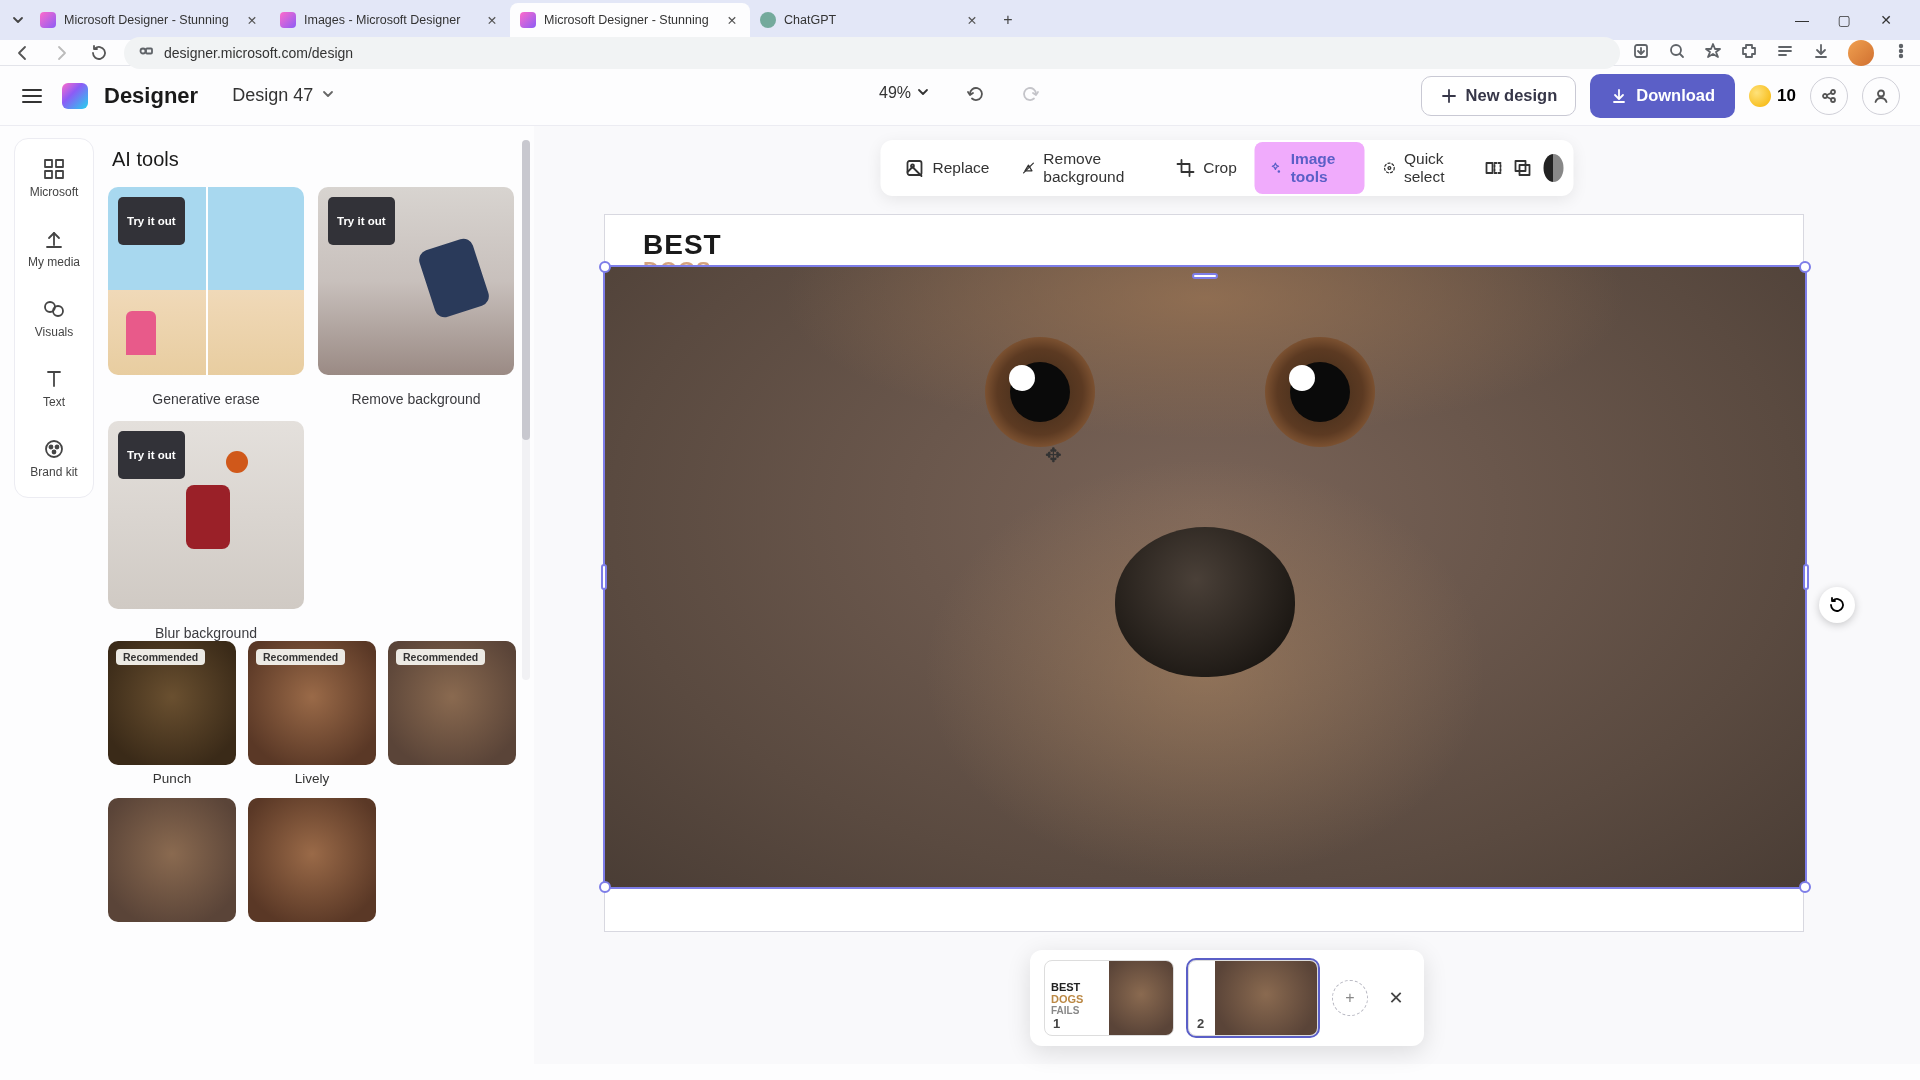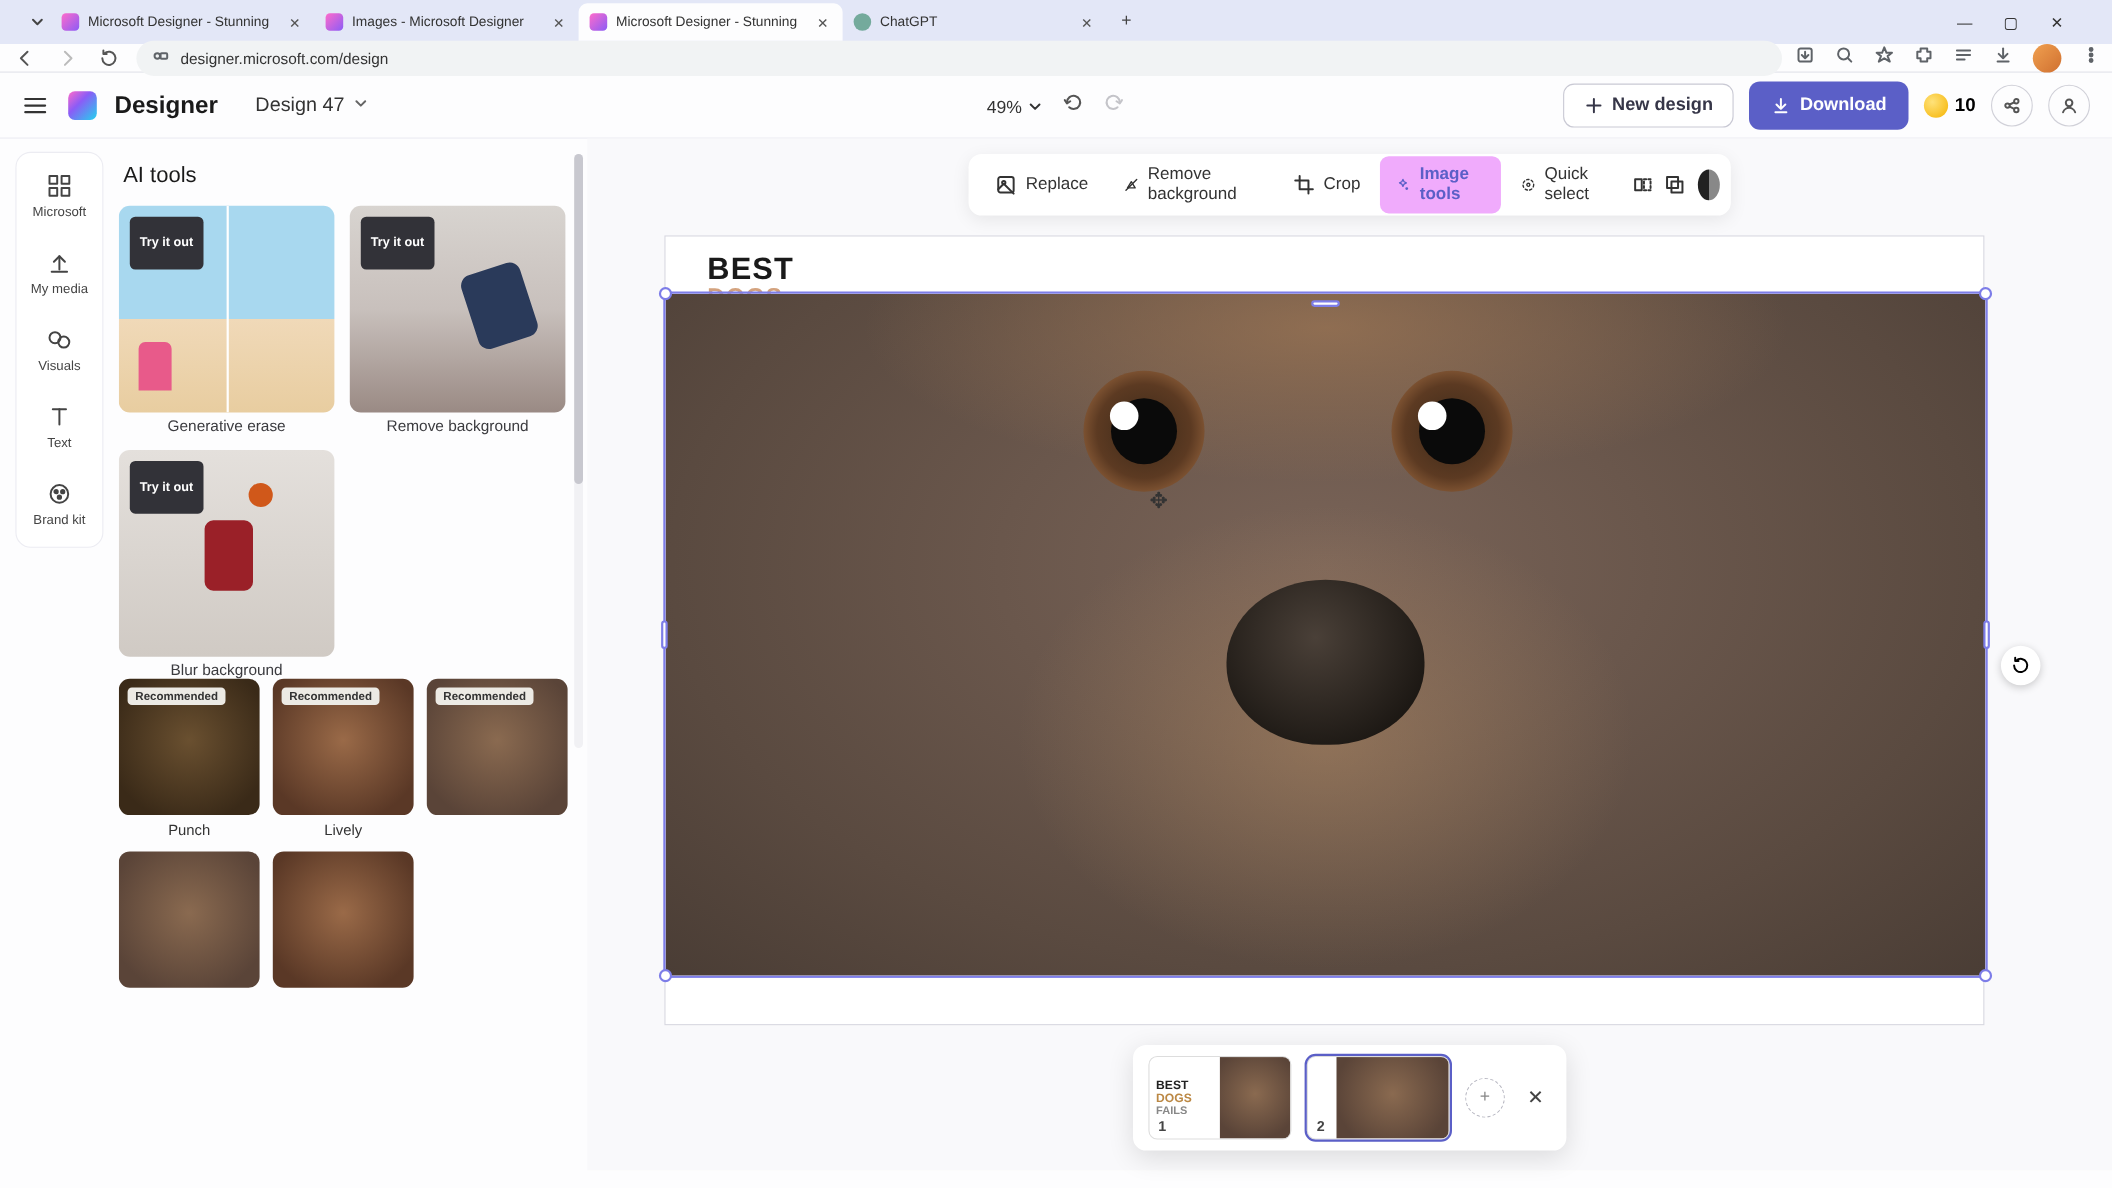--- a/index.html
+++ b/index.html
@@ -1,20 +1,20 @@
 <!DOCTYPE html>
 <html><head>
 <meta charset="utf-8">
 <style>
 * { margin: 0; padding: 0; box-sizing: border-box; font-family: "Segoe UI", Arial, sans-serif; }
 body { background: #fdfdfe; overflow: hidden; width: 1920px; height: 1080px; }
 
 
 .browser-chrome { background: #e3e7f7; }
-.tab-bar { display: flex; align-items: center; height: 40px; padding: 0 22px; gap: 0; }
+.tab-bar { display: flex; align-items: center; height: 40px; padding: 0 6px; gap: 0; }
 .tab-dropdown { width: 24px; height: 24px; display:flex; align-items:center; justify-content:center; color:#444; }
 .tab { display:flex; align-items:center; gap:8px; padding: 0 10px; height: 34px; width: 240px; border-radius: 8px 8px 0 0; font-size: 12.5px; color:#333; position:relative; }
 .tab.active { background:#fdfdfe; }
 .tab .favicon { width:16px; height:16px; border-radius:4px; flex:none; }
 .tab .tab-title { flex:1; white-space:nowrap; overflow:hidden; text-overflow:ellipsis; }
 .tab .tab-close { width:16px; height:16px; display:flex; align-items:center; justify-content:center; color:#555; }
 .new-tab-btn { width:28px; height:28px; display:flex; align-items:center; justify-content:center; color:#444; margin-left:4px; }
 .win-controls { margin-left:auto; display:flex; gap:22px; padding-right:18px; color:#333; }
 .win-controls span { width:20px; text-align:center; font-size:14px; }
 
@@ -27,21 +27,21 @@
 .avatar-circle { width:26px; height:26px; border-radius:50%; background:linear-gradient(135deg,#f0a050,#d07030); }
 
 
 .app-header { display:flex; align-items:center; height:60px; padding:0 20px 0 18px; gap:16px; border-bottom:1px solid #ececf2; }
 .hamburger { width:28px; height:28px; display:flex; flex-direction:column; justify-content:center; gap:4px; padding:4px;}
 .hamburger span { height:2px; background:#333; border-radius:2px; }
 .brand-logo { width:26px; height:26px; border-radius:6px; background:linear-gradient(135deg,#ff6bcb 0%, #8b5cf6 40%, #22d3ee 100%); }
 .brand-name { font-size:22px; font-weight:700; color:#1a1a1a; }
 .doc-name { display:flex; align-items:center; gap:8px; margin-left:18px; font-size:18px; color:#333; }
 .doc-name .chev { color:#666; }
-.header-center { position:absolute; left:50%; transform:translateX(-50%); display:flex; align-items:flex-end; gap:18px; }
+.header-center { position:absolute; left:50%; transform:translateX(-50%); display:flex; align-items:flex-start; gap:36px; }
 .zoom { display:flex; align-items:center; gap:6px; font-size:16px; color:#333; }
 .hist-btn { color:#555; }
 .hist-btn.dis { color:#c4c4c9; }
 .header-right { margin-left:auto; display:flex; align-items:center; gap:14px; }
 .btn-outline { display:flex; align-items:center; gap:8px; border:1.5px solid #c9c9d4; background:#fff; border-radius:10px; padding:0 18px; height:40px; font-size:16.5px; font-weight:600; color:#363648; }
 .btn-primary { display:flex; align-items:center; gap:8px; background:#5b5fc7; color:#fff; border-radius:10px; padding:0 20px; height:44px; font-size:16.5px; font-weight:600; }
 .coin-badge { display:flex; align-items:center; gap:6px; font-size:17px; font-weight:700; }
 .coin { width:22px; height:22px; border-radius:50%; background:radial-gradient(circle at 35% 35%, #ffe27a, #f5b301); }
 .icon-circle { width:38px; height:38px; border-radius:50%; border:1.5px solid #d0d0d8; display:flex; align-items:center; justify-content:center; color:#555; }
 
@@ -51,21 +51,21 @@
 .rail-item { display:flex; flex-direction:column; align-items:center; gap:4px; width:66px; padding:6px 0; border-radius:10px; color:#444; font-size:12px; }
 .rail-item svg { width:24px; height:24px; }
 
 .side-panel { width:440px; padding:14px 14px 0 14px; position:relative; }
 .panel-scroll { overflow:hidden; height:100%; }
 .panel-title { font-size:20px; font-weight:400; color:#1a1a1a; margin:8px 0 16px 4px; }
 .tool-grid { display:grid; grid-template-columns: repeat(2, 196px); gap:14px 14px; }
 .tool-card { width:196px; }
 .tool-thumb { width:196px; height:188px; border-radius:10px; background:#ddd; position:relative; overflow:hidden; }
 .try-badge { position:absolute; top:10px; left:10px; background:#323238; color:#fff; font-size:11.5px; padding:18px 9px; border-radius:5px; font-weight:600;}
-.tool-label { text-align:center; font-size:14px; color:#3b3b3f; margin-top:4px; }
+.tool-label { text-align:center; font-size:14px; color:#3b3b3f; margin-top:16px; }
 
 .section-head { display:flex; align-items:center; justify-content:space-between; margin:28px 4px 14px 4px; }
 .section-head h3 { font-size:19px; font-weight:700; }
 .showall { color:#5b5fc7; font-size:15px; font-weight:600; display:flex; align-items:center; gap:4px;}
 .filter-grid { display:grid; grid-template-columns: repeat(3, 128px); gap:12px; }
 .filter-card { width:128px; }
 .filter-thumb { width:128px; height:124px; border-radius:10px; position:relative; overflow:hidden; }
 .filter-thumb.sel { outline:3px solid #5b5fc7; outline-offset:-1px; }
 .rec-badge { position:absolute; top:8px; left:8px; background:#eceae4; color:#333; font-size:10.5px; padding:2px 7px; border-radius:4px; font-weight:600;}
 .filter-label { text-align:center; font-size:13.5px; color:#333; margin-top:6px; }

